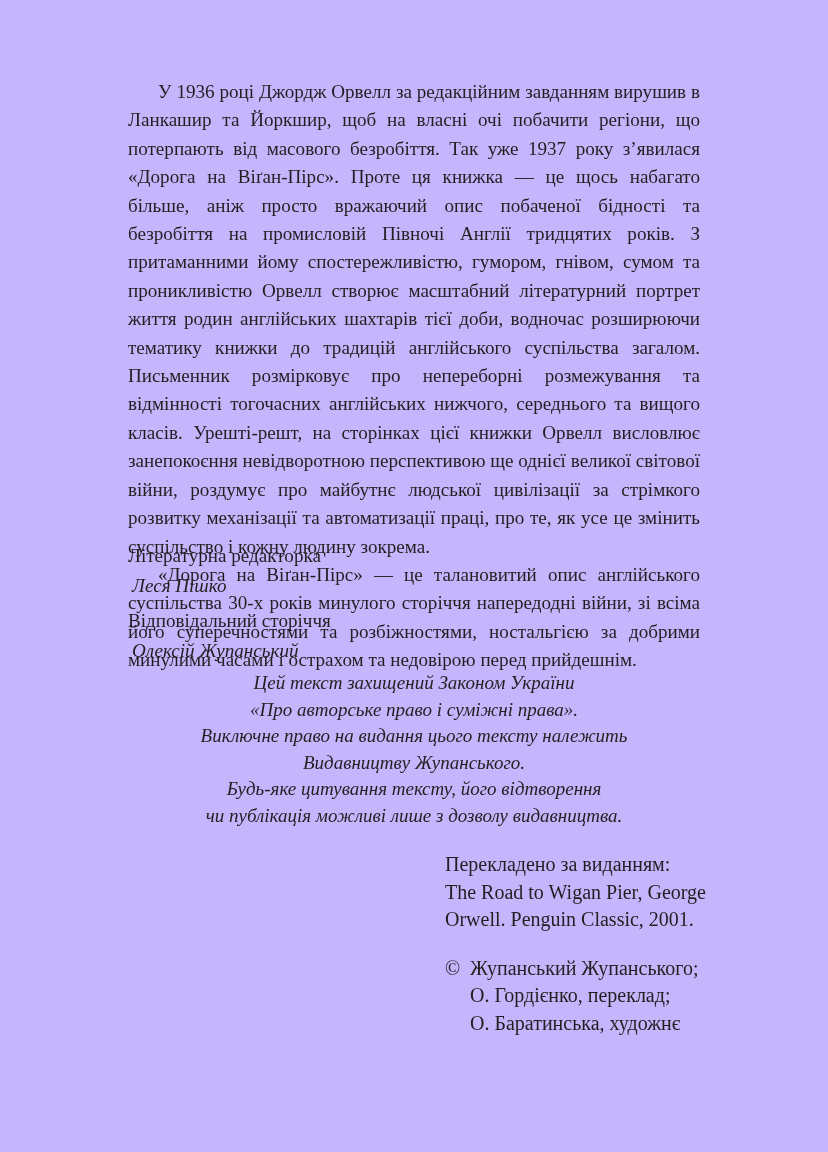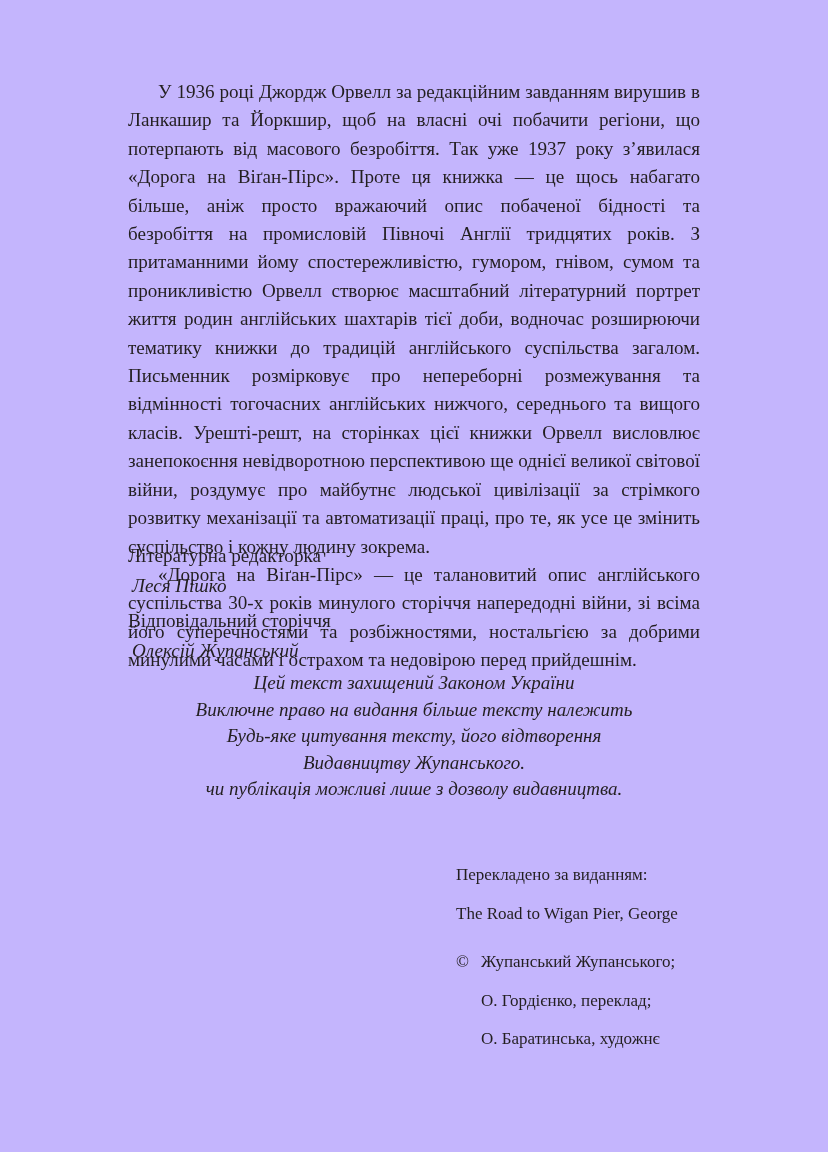--- a/index.html
+++ b/index.html
@@ -95,22 +95,22 @@
     width: 300px;
     text-align: left;
   }
   .imprint-block {
     margin: 0;
   }
   .imprint-block + .imprint-block {
     margin-top: 22px;
   }
   .imprint-line {
-    margin: 12px;
-    font-size: 17px;
+    margin: 1px;
+    font-size: 20px;
     line-height: 26.6px;
     color: #231f20;
     white-space: nowrap;
   }
   .imprint-line.indented {
     padding-left: 25px;
   }
   .copy-mark {
     display: inline-block;
     width: 25px;
@@ -132,31 +132,33 @@
       <p class="credit-person">Леся Пішко</p>
     </div>
     <div class="credit-group">
       <p class="credit-role">Відповідальний сторіччя</p>
       <p class="credit-person">Олексій Жупанський</p>
     </div>
   </div>
 
   <div class="legal-notice">
     <p class="legal-line">Цей текст захищений Законом України</p>
-    <p class="legal-line">Виключне право на видання більше тексту належить</p>
+    <p class="legal-line">«Про авторське право і суміжні права».</p>
+    <p class="legal-line">Виключне право на видання цього тексту належить</p>
+    <p class="legal-line">Видавництву Жупанського.</p>
     <p class="legal-line">Будь-яке цитування тексту, його відтворення</p>
-    <p class="legal-line">Видавництву Жупанського.</p>
     <p class="legal-line">чи публікація можливі лише з дозволу видавництва.</p>
   </div>
 
   <div class="imprint">
 
     <div class="imprint-block">
       <p class="imprint-line">Перекладено за виданням:</p>
       <p class="imprint-line">The Road to Wigan Pier, George</p>
+      <p class="imprint-line">Orwell. Penguin Classic, 2001.</p>
     </div>
 
     <div class="imprint-block">
       <p class="imprint-line">
         <span class="copy-mark">©</span><span>Жупанський Жупанського;</span>
       </p>
       <p class="imprint-line indented">О. Гордієнко, переклад;</p>
       <p class="imprint-line indented">О. Баратинська, художнє</p>
     </div>
 

